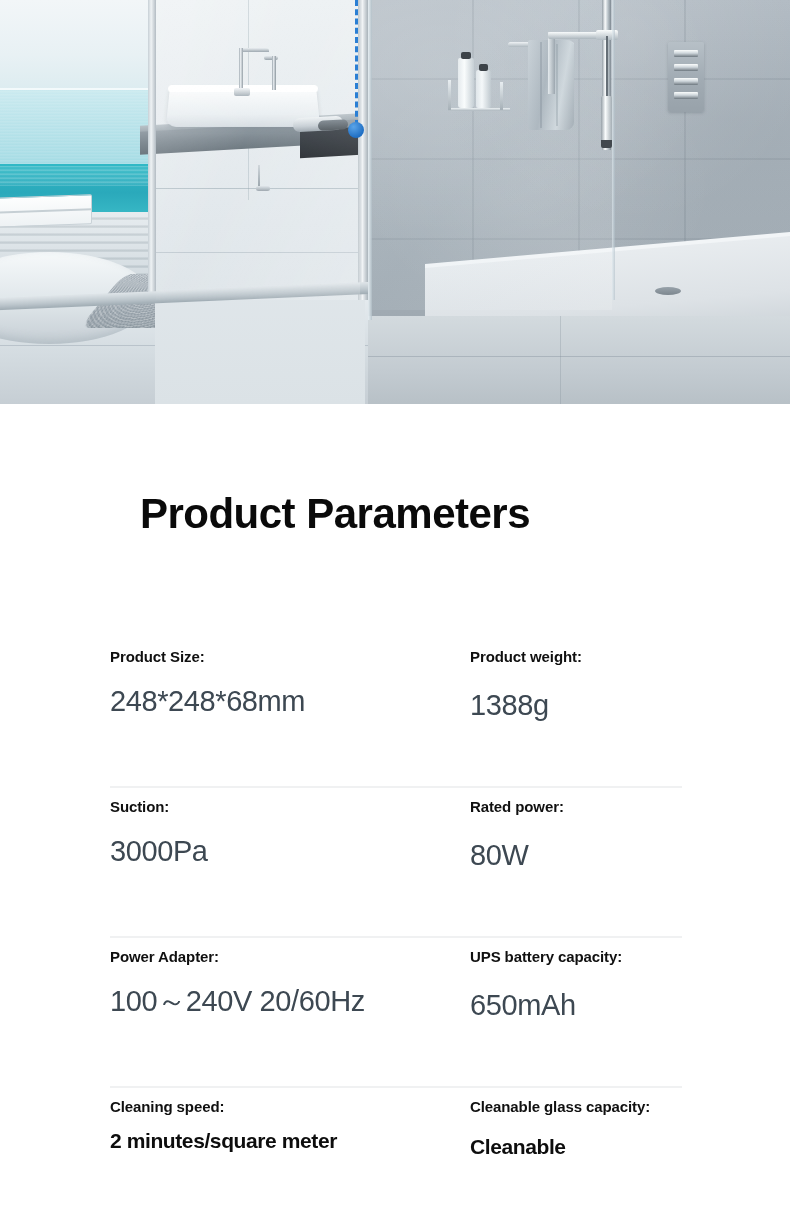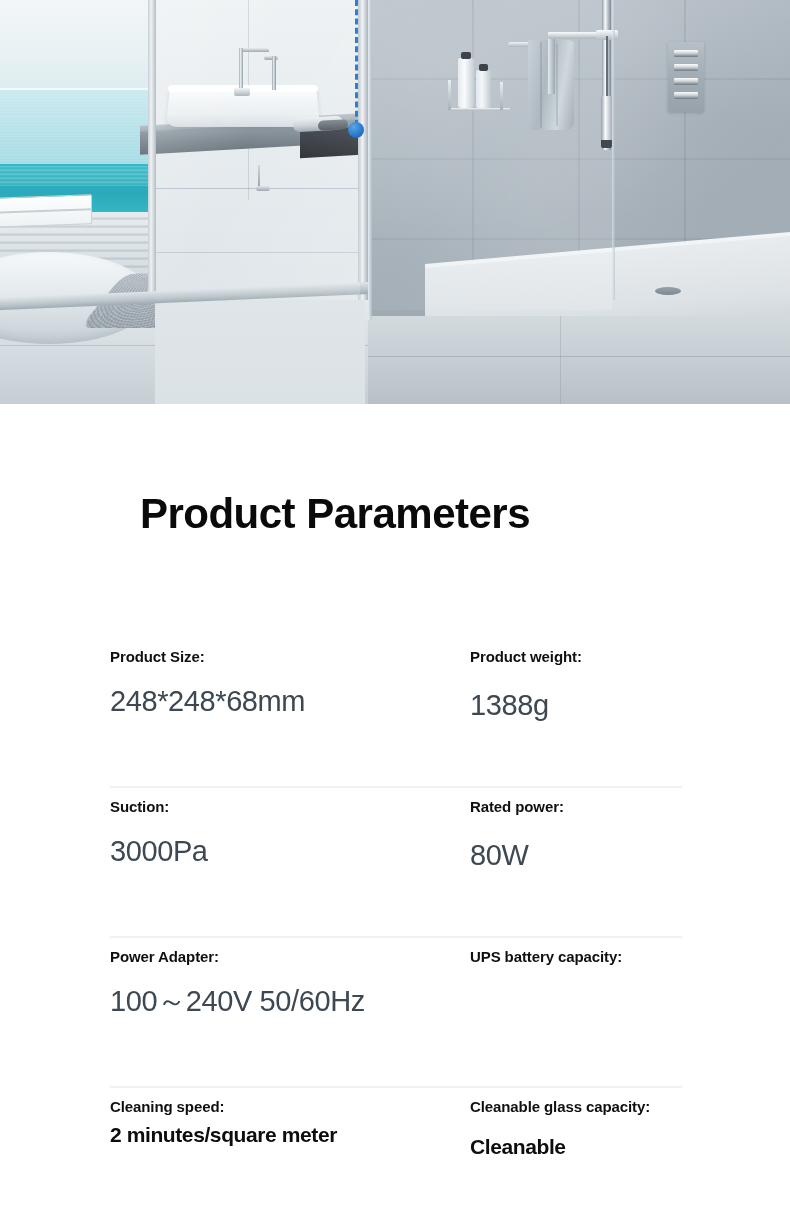--- a/index.html
+++ b/index.html
@@ -643,21 +643,21 @@
     color: #3d4852;
     letter-spacing: -0.4px;
     line-height: 1.25;
     white-space: nowrap;
   }
   
   .row-bold .p-value {
     font-size: 21px;
     font-weight: bold;
     color: #0d0d0d;
-    margin-top: 6px;
+    margin-top: 12px;
   }
   
   .cell.right .p-value { margin-top: 21px; }
   .row-bold .cell.right .p-value { margin-top: 18px; }
 </style>
 </head>
 <body>
 
 <div class="page">
 
@@ -787,24 +787,25 @@
         <div class="cell right">
           <div class="p-label">Rated power:</div>
           <div class="p-value">80W</div>
         </div>
         <div class="divider"></div>
       </div>
 
       <div class="row">
         <div class="cell left">
           <div class="p-label">Power Adapter:</div>
-          <div class="p-value">100～240V  50/60Hz</div>
+          <div class="p-value">100～240V  20/60Hz</div>
         </div>
         <div class="cell right">
           <div class="p-label">UPS battery capacity:</div>
+          <div class="p-value">650mAh</div>
         </div>
         <div class="divider"></div>
       </div>
 
       <div class="row row-bold">
         <div class="cell left">
           <div class="p-label">Cleaning speed:</div>
           <div class="p-value">2 minutes/square meter</div>
         </div>
         <div class="cell right">

